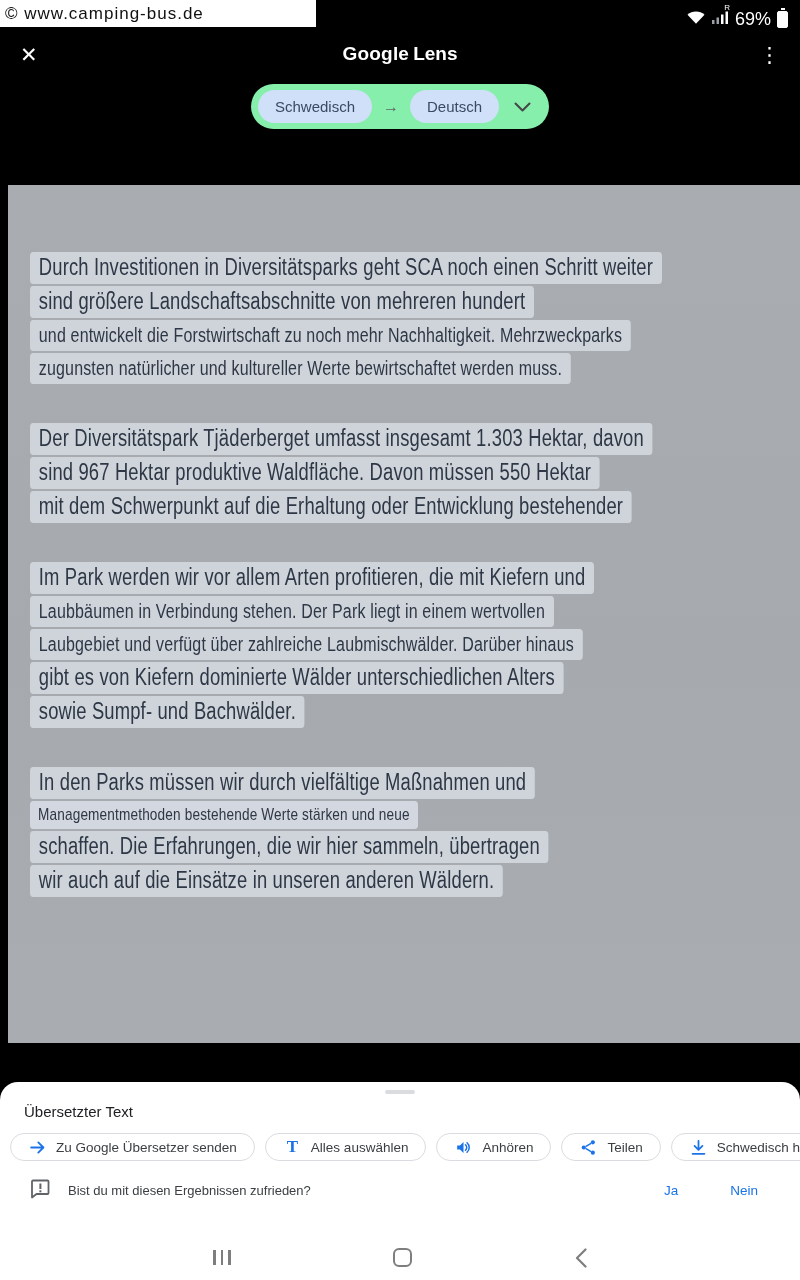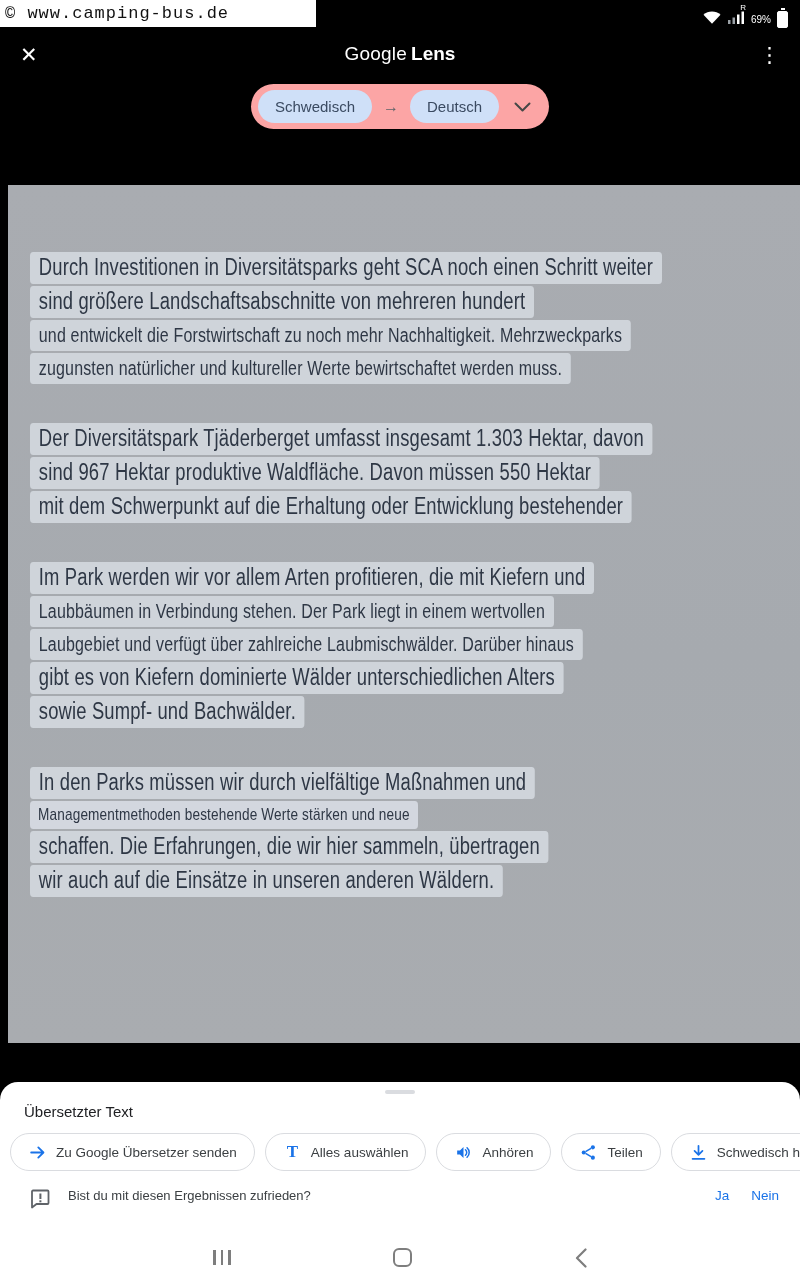--- a/index.html
+++ b/index.html
@@ -3,49 +3,49 @@
 <meta charset="utf-8">
 <style>
   * { margin:0; padding:0; box-sizing:border-box; }
   html,body { background:#222; }
   body { font-family:"Liberation Sans", sans-serif; }
   .screen { position:relative; width:800px; height:1280px; background:#000; overflow:hidden; margin:0 auto; }
 
   
   .watermark { position:absolute; top:0; left:0; width:316px; height:27px; background:#fff; z-index:40;
     display:flex; align-items:center; padding-left:5px;
-    font-family:Liberation Mono, monospace; font-size:17px; color:#111; letter-spacing:1px; }
+    font-family:Liberation Sans, sans-serif; font-size:17px; color:#111; letter-spacing:1px; }
 
   
   .status-bar { position:absolute; top:0; left:0; right:0; height:32px; z-index:20;
     display:flex; align-items:center; padding:6px 12px 0 16px; color:#fff; }
   .sb-left { display:flex; align-items:center; gap:8px; }
   .sb-time { font-size:15px; font-weight:500; }
   .sb-kbs { display:flex; flex-direction:column; align-items:center; line-height:1; }
   .sb-kbs .v { font-size:7px; } .sb-kbs .l { font-size:8px; font-weight:700; }
   .sb-glyph { font-size:13px; opacity:.9; }
   .sb-right { margin-left:auto; display:flex; align-items:center; gap:6px; }
-  .sb-batt-pct { font-size:10px; }
+  .sb-batt-pct { font-size:18px; }
   .batt { width:11px; height:17px; border:1.5px solid #fff; border-radius:2px; position:relative; background:#fff; }
   .batt::after { content:""; position:absolute; top:-4px; left:2.5px; width:4px; height:2px; background:#fff; }
   .sig { position:relative; }
   .sig .r { position:absolute; top:-7px; right:-1px; font-size:8px; color:#fff; }
 
   
   .lens-header { position:absolute; top:32px; left:0; right:0; height:44px; z-index:10;
     display:flex; align-items:center; padding:0 20px; color:#fff; }
   .close-btn { font-size:21px; color:#fff; background:none; border:none; cursor:pointer; line-height:1; }
   .lens-title { position:absolute; left:0; right:0; text-align:center; font-size:19px; color:#fff; pointer-events:none; }
-  .lens-title .b { font-weight:400; letter-spacing:.2px; }
+  .lens-title .b { font-weight:700; letter-spacing:.2px; }
   .lens-title .l { font-weight:700; margin-left:4px; }
   .kebab-btn { margin-left:auto; font-size:21px; color:#fff; background:none; border:none; cursor:pointer; line-height:1; }
 
   
   .lang-row { position:absolute; top:84px; left:0; right:0; display:flex; justify-content:center; z-index:10; }
-  .lang-pill { background:#fca5a5; border-radius:25px; height:45px; display:flex; align-items:center; padding:0 8px 0 7px; gap:11px; }
+  .lang-pill { background:#86efac; border-radius:25px; height:45px; display:flex; align-items:center; padding:0 8px 0 7px; gap:11px; }
   .lang-chip { background:#cfe0f8; border:none; border-radius:17px; padding:8px 17px; font-size:15px; color:#3a4a61; cursor:pointer; font-family:inherit; }
   .lang-arrow { color:#5f6368; font-size:16px; }
   .lang-chevron { background:none; border:none; cursor:pointer; padding:2px 10px 0 4px; }
 
   
   .image-area { position:absolute; top:185px; left:0; width:800px; height:858px;
     background:linear-gradient(180deg,#a9acb1 0%,#a6aaaf 55%,#a9acb0 100%); overflow:hidden;
     padding:67px 0 0 22px;margin-left:8px; }
   .paragraph { margin-bottom:37px; }
   .line-row { line-height:1; }
@@ -54,30 +54,30 @@
   .tline.lg { font-size:23px; padding:4px 11px 5px; }
   .tline.md { font-size:20px; padding:5px 11px 6px; }
   .tline.sm { font-size:17px; padding:5px 10px 6px; background:#d3d7df; }
 
   
   .bottom-sheet { position:absolute; top:1082px; left:0; width:800px; height:153px; background:#ffffff;
     border-radius:18px 18px 0 0; z-index:10; }
   .handle { width:30px; height:4px; border-radius:2px; background:#dadce0; margin:8px auto 0; cursor:grab; }
   .sheet-title { margin:9px 0 0 24px; font-size:15px; color:#202124; }
   .chips-row { display:flex; gap:10px; padding:13px 0 0 10px; overflow:hidden; }
-  .chip { flex:none; display:inline-flex; align-items:center; gap:9px; height:38px; padding:0 17px;
+  .chip { flex:none; display:inline-flex; align-items:center; gap:9px; height:28px; padding:0 17px;
     background:#fff; border:1px solid #dadce0; border-radius:19px; font-size:13.5px; color:#3c4043;
     cursor:pointer; font-family:inherit; }
   .chip-ic { width:19px; height:19px; display:flex; align-items:center; justify-content:center; color:#1a73e8; }
   .chip-ic svg { display:block; }
   .chip-ic .tglyph { font-size:17px; font-weight:700; color:#1a73e8; font-family:"Liberation Serif",serif; }
 
-  .feedback-row { display:flex; align-items:flex-start; padding:17px 7px 0 30px; }
+  .feedback-row { display:flex; align-items:center; padding:17px 28px 0 30px; }
   .fb-text { margin-left:17px; font-size:13px; color:#3c4043; }
-  .fb-actions { margin-left:auto; display:flex; gap:22px; padding-right:14px; }
+  .fb-actions { margin-left:auto; display:flex; gap:52px; padding-right:14px; }
   .fb-btn { background:none; border:none; color:#1a73e8; font-size:13.5px; cursor:pointer; font-family:inherit; }
 
   
   .navbar { position:absolute; bottom:0; left:0; width:800px; height:45px; background:#fff; z-index:10;
     display:flex; align-items:center; justify-content:space-between; padding:0 213px; }
   .nav-btn { background:none; border:none; cursor:pointer; display:flex; align-items:center; justify-content:center; height:30px; }
   .recents { display:flex; gap:5px; }
   .recents i { display:block; width:2.5px; height:15px; background:#7e7e7e; }
   .home-sq { width:19px; height:19px; border:2.5px solid #7e7e7e; border-radius:6px; }
 </style>

